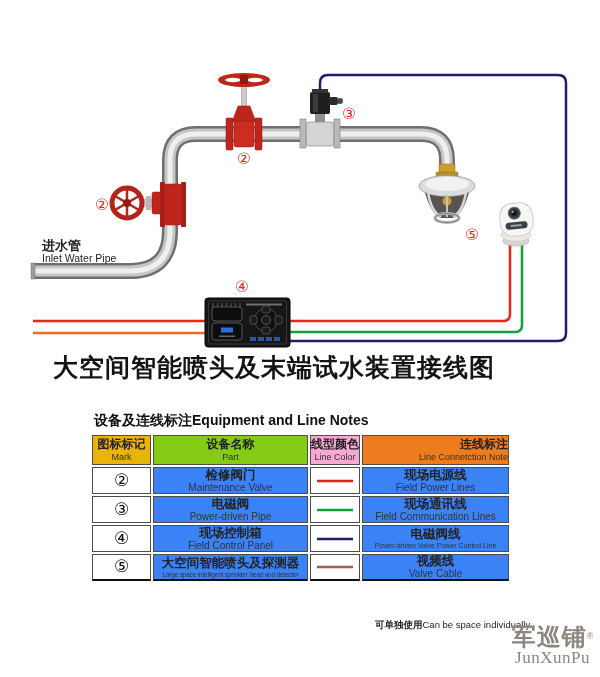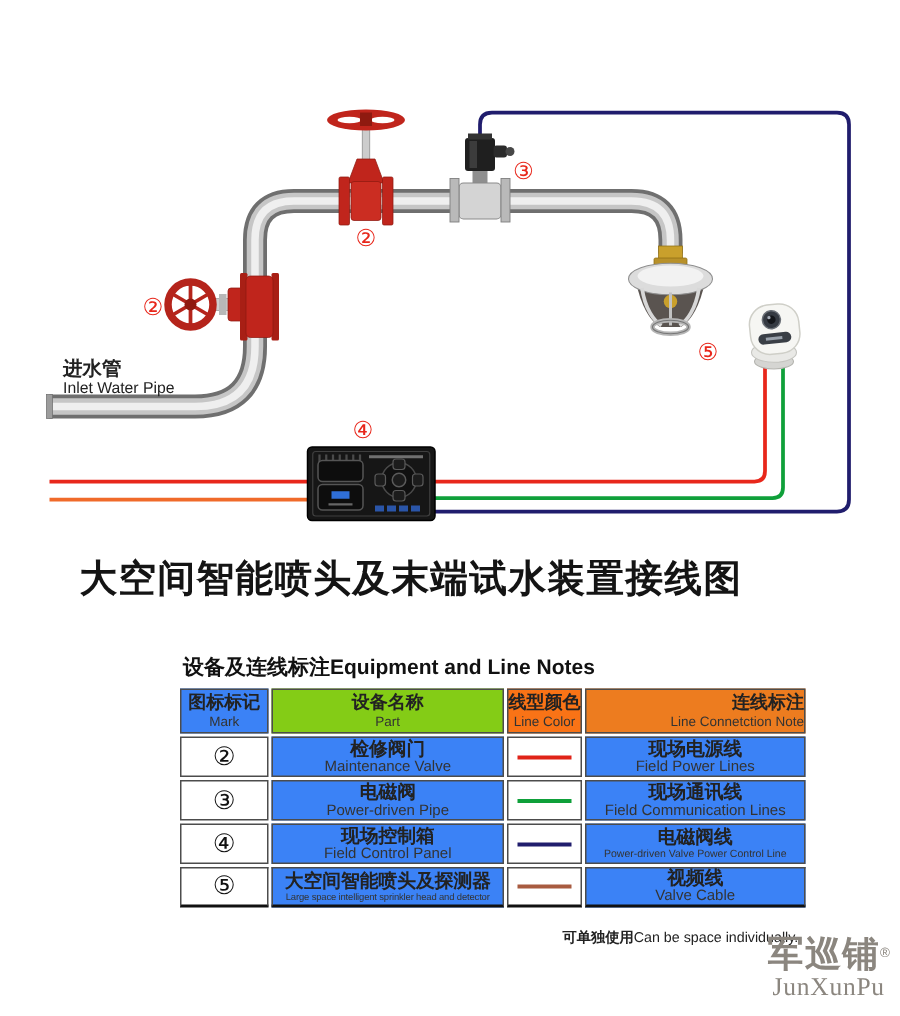--- a/index.html
+++ b/index.html
@@ -1,21 +1,21 @@
 <!DOCTYPE html>
 <html><head>
 <meta charset="utf-8">
 <style>
   html,body{margin:0;padding:0;background:#fff;}
   .page{position:relative;width:600px;height:677px;background:#fff;overflow:hidden;
         font-family:"Liberation Sans","DejaVu Sans",sans-serif;color:#1a1a1a;}
   .diagram-svg{position:absolute;left:0;top:0;}
-  .main-title{position:absolute;left:0;top:369px;width:548px;text-align:center;
+  .main-title{position:absolute;left:0;top:351px;width:548px;text-align:center;
         font-size:25px;font-weight:bold;letter-spacing:1px;color:#141414;}
-  .table-wrap{position:absolute;left:92px;top:436px;margin-left:28px;}
+  .table-wrap{position:absolute;left:92px;top:412px;}
   .table-heading{font-size:14px;font-weight:bold;color:#111;margin:0 0 5px 2px;}
   .eq-table{display:grid;grid-template-columns:59px 155px 50px 147px;gap:2px;background:#fff;width:417px;}
   .cell{border:1px solid #4c4c4c;display:flex;flex-direction:column;align-items:center;justify-content:center;
         text-align:center;box-sizing:border-box;background:#fff;line-height:1.15;}
   .cell.hdr{height:30px;color:#fff;}
   .cell.hdr .zh{font-size:12px;font-weight:bold;}
   .cell.hdr .en{font-size:9px;}
   .cell.row{height:27px;}
   .cell.gray{background:#3b82f6;}
   .cell .zh{font-size:12.5px;font-weight:bold;color:#222;}
@@ -162,29 +162,29 @@
     </g>
   </svg>
 
   <div class="main-title">大空间智能喷头及末端试水装置接线图</div>
 
   <div class="table-wrap">
     <div class="table-heading">设备及连线标注Equipment and Line Notes</div>
 
     <div class="eq-table">
 
-      <div class="cell hdr" style="background: #3b82f6;">
+      <div class="cell hdr" style="background: #eab308;">
         <span class="zh">图标标记</span>
         <span class="en">Mark</span>
       </div>
       <div class="cell hdr" style="background: #84cc16;">
         <span class="zh">设备名称</span>
         <span class="en">Part</span>
       </div>
-      <div class="cell hdr" style="background: #f97316;">
+      <div class="cell hdr" style="background: #f9a8d4;">
         <span class="zh">线型颜色</span>
         <span class="en">Line Color</span>
       </div>
       <div class="cell hdr" style="background: rgb(237, 124, 31); align-items: flex-end;">
         <span class="zh">连线标注</span>
         <span class="en">Line Connetction Note</span>
       </div>
 
       <div class="cell row">
         <span class="circ">②</span>

